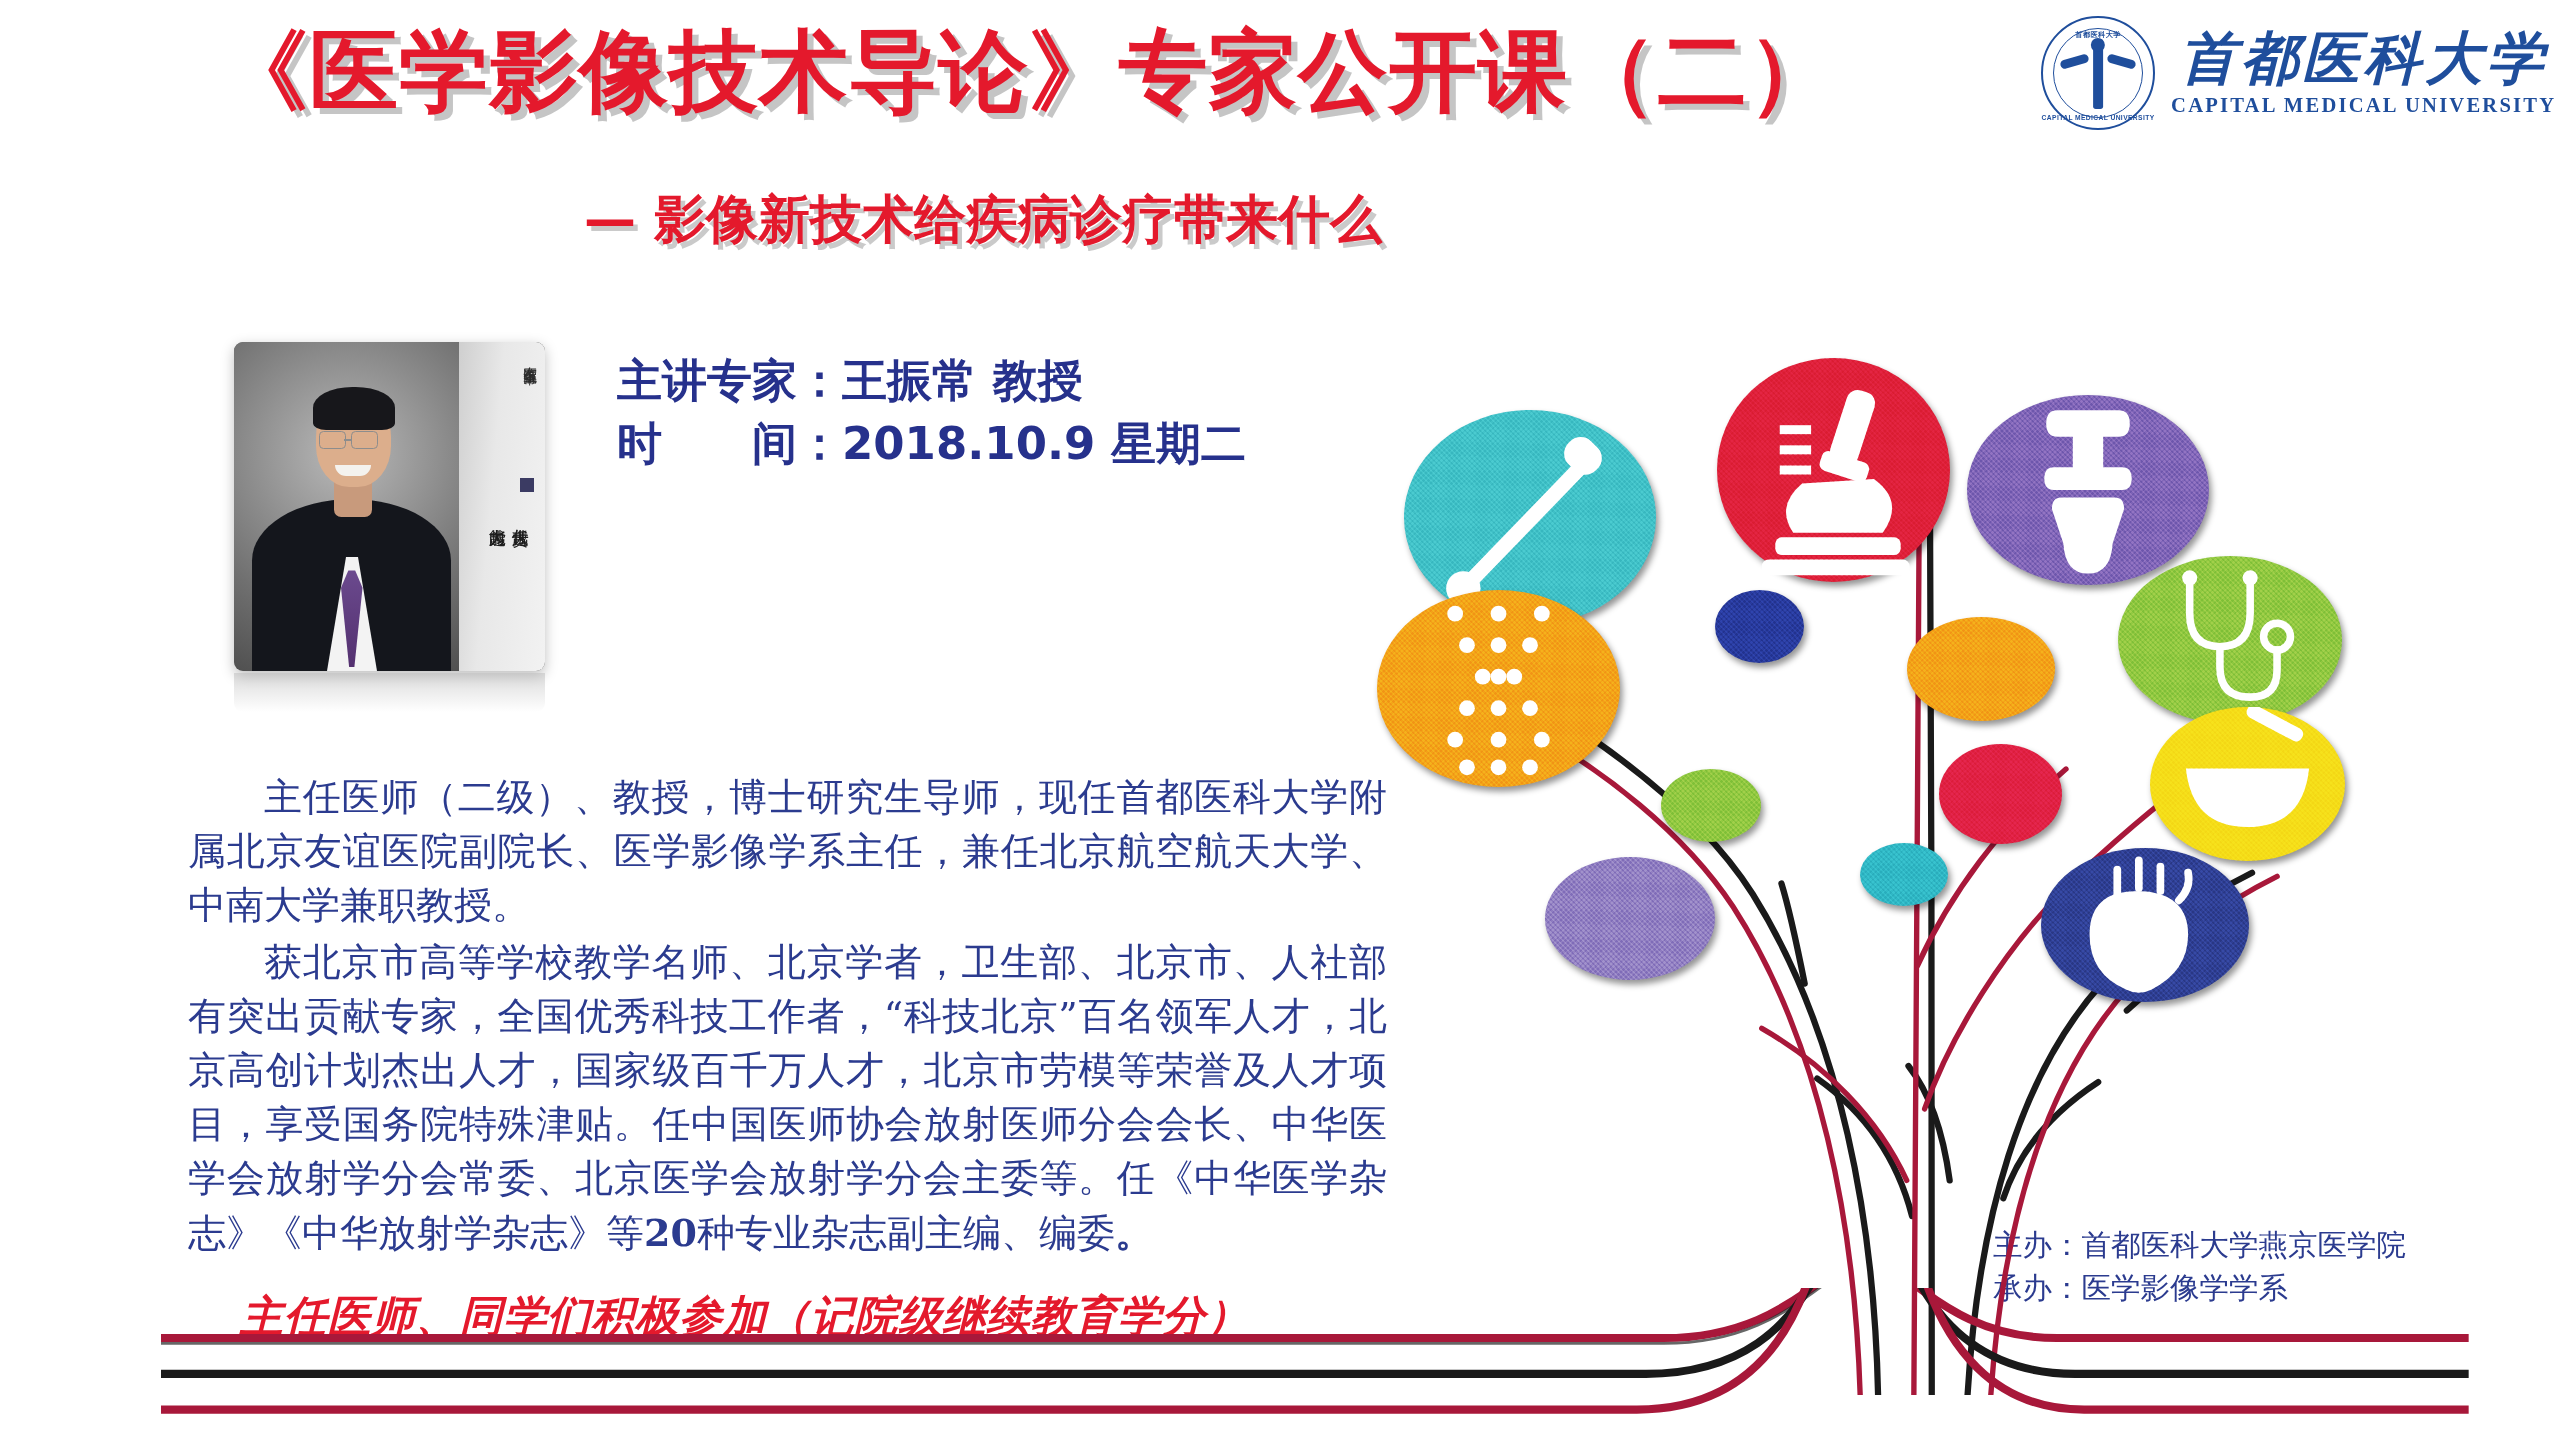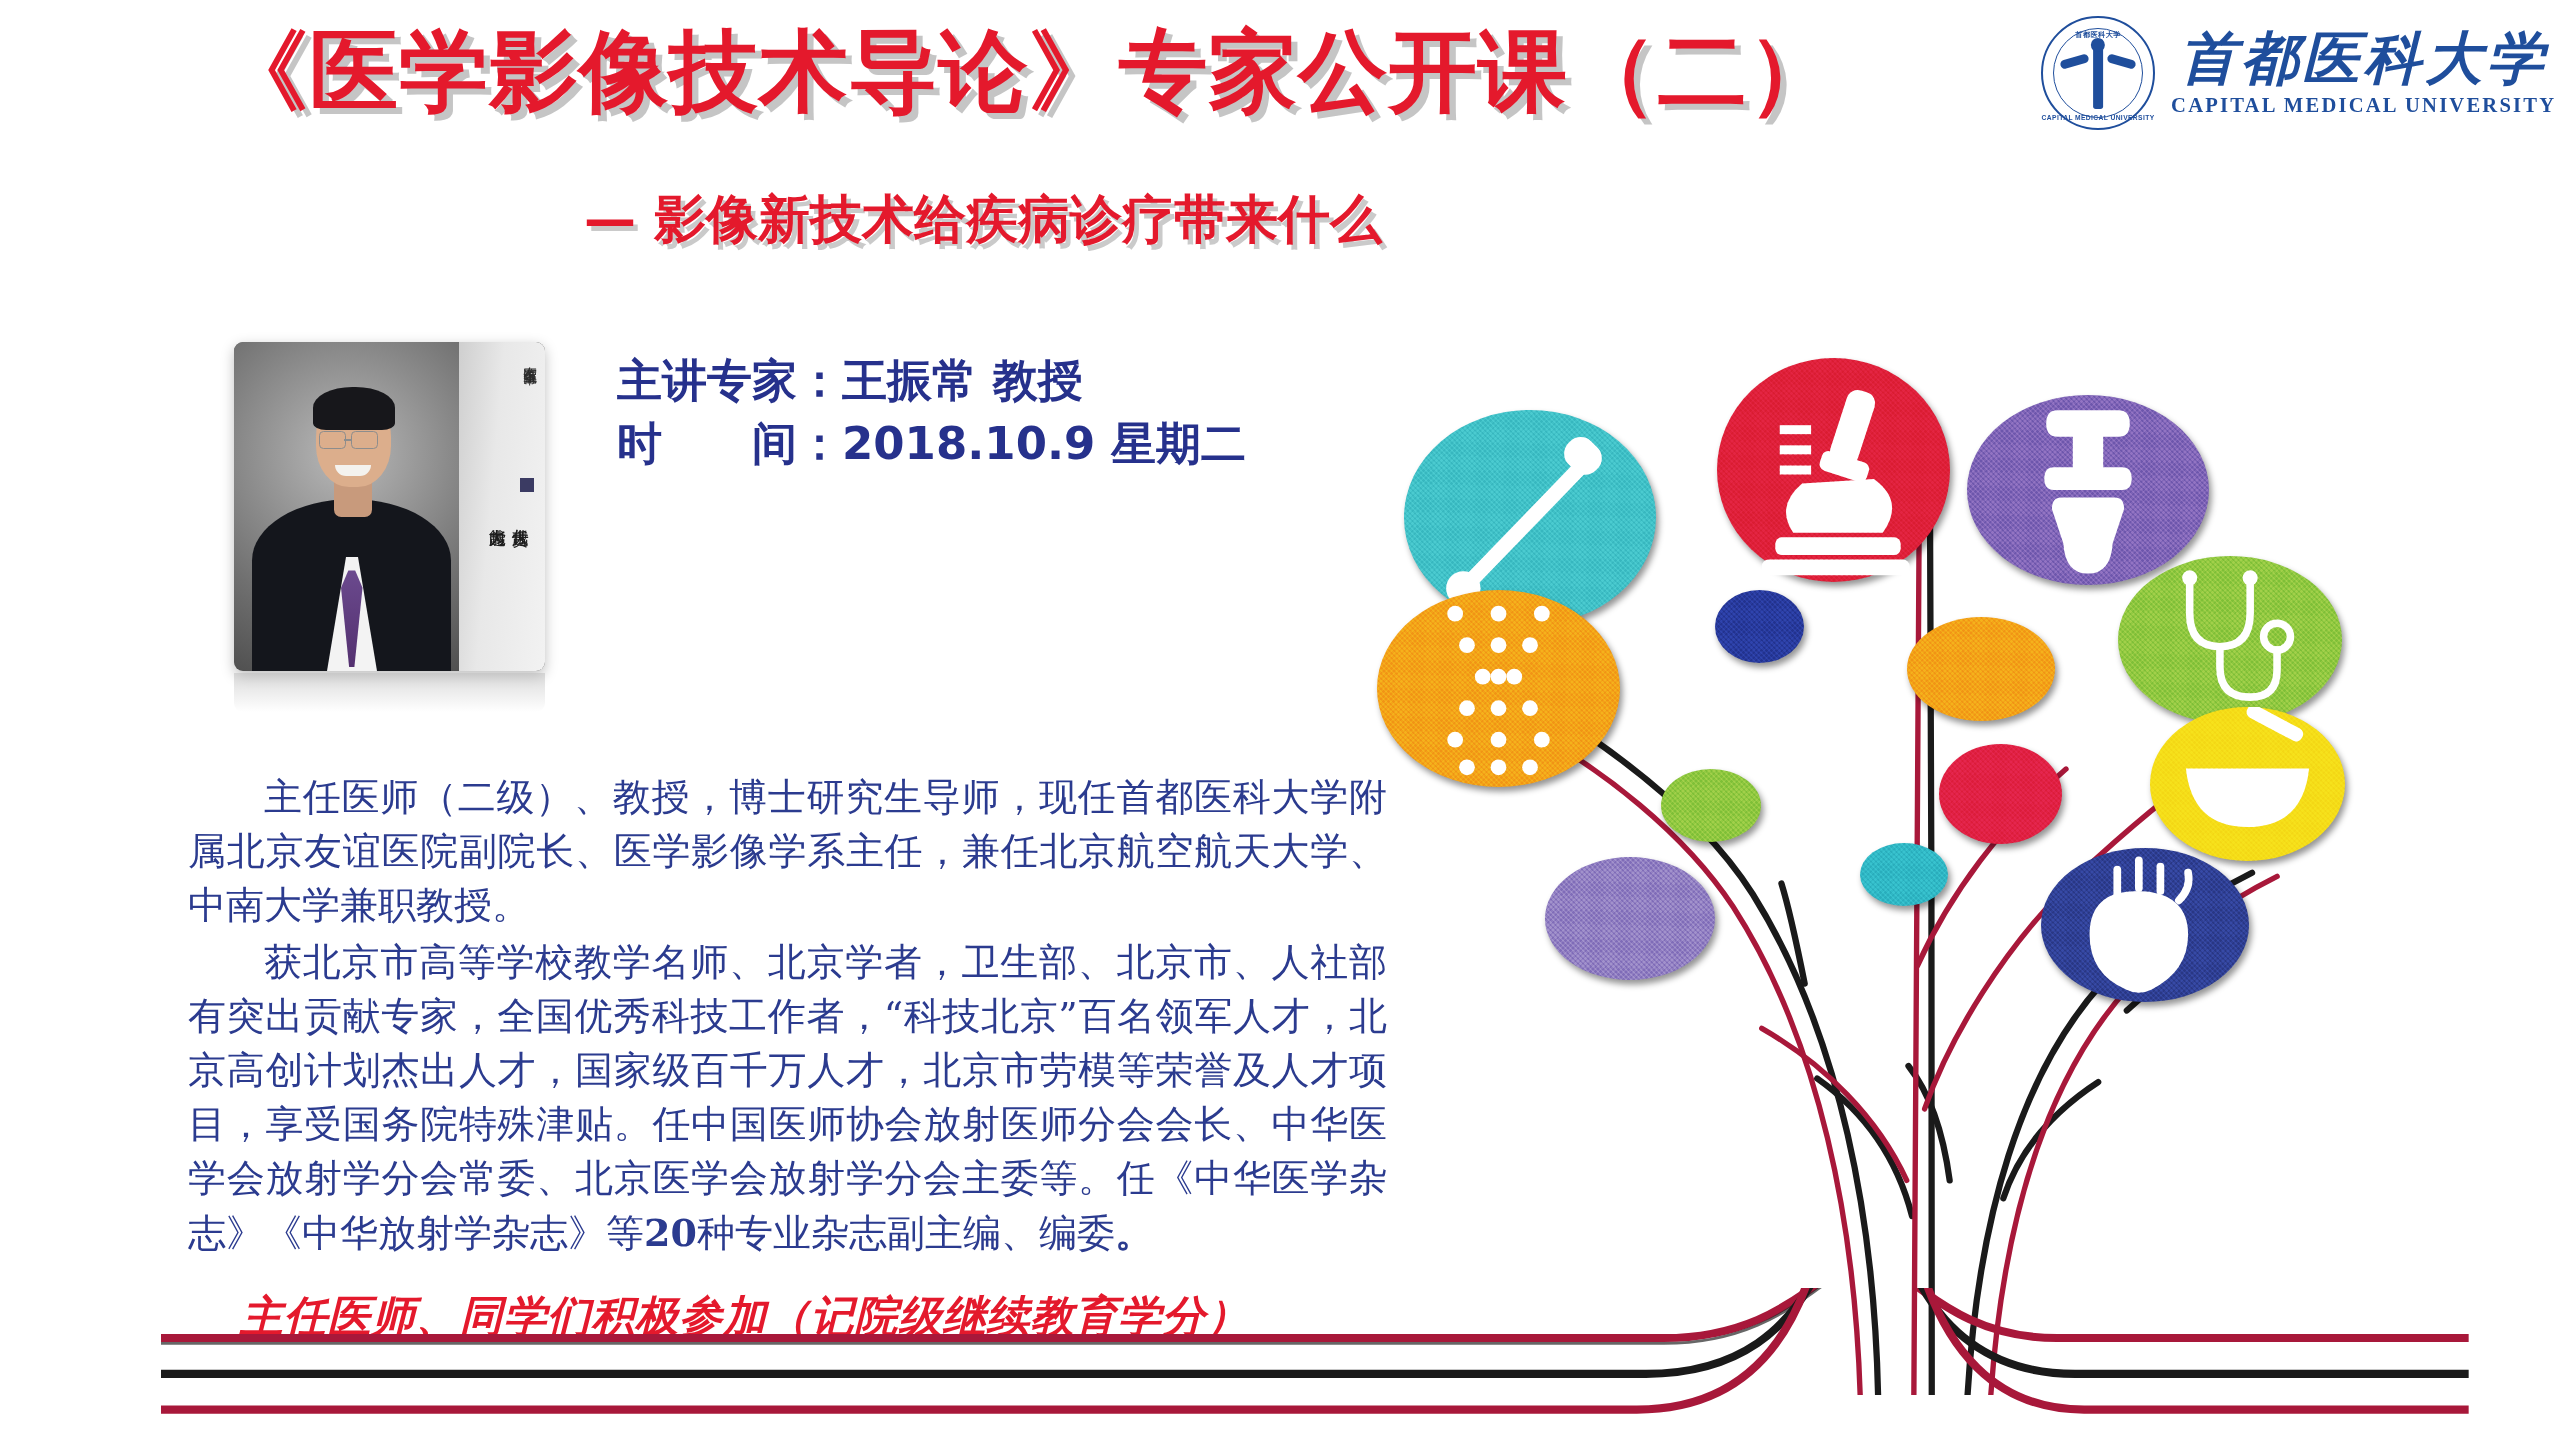--- a/index.html
+++ b/index.html
@@ -264,20 +264,24 @@
     </div>
   </div>
 
   <div class="bio-body">
     <p>主任医师（二级）、教授，博士研究生导师，现任首都医科大学附属北京友谊医院副院长、医学影像学系主任，兼任北京航空航天大学、中南大学兼职教授。</p>
     <p><span>获北京市高等学校教学名师、北京学者，卫生部、北京市、人社部有突出贡献专家，全国优秀科技工作者，“科技北京”百名领军人才，北京高创计划杰出人才，国家级百千万人才，北京市劳模等荣誉及人才项目，享受国务院特殊津贴。任中国医师协会放射医师分会会长、中华医学会放射学分会常委、北京医学会放射学分会主委等。任《中华医学杂志》《中华放射学杂志》等</span><span class="bold">20</span><span>种专业杂志副主编、编委</span><span class="bold">。</span></p>
   </div>
 
   <div class="cta">主任医师、同学们积极参加（记院级继续教育学分）</div>
 
+  <div class="org">
+    <div><span>主办：</span><span>首都医科大学燕京医学院</span></div>
+    <div><span>承办：</span><span>医学影像学学系</span></div>
+  </div>
 
   <div class="tree">
     <svg viewBox="0 0 1340 1200" preserveAspectRatio="none">
       <g fill="none" stroke="#1A1A1A" stroke-width="7" stroke-linecap="round">
         <path d="M620 1200 C620 900 620 520 618 200"></path>
         <path d="M560 1200 C556 1010 520 800 420 640 C360 545 250 470 186 430"></path>
         <path d="M660 1200 C672 1000 720 840 810 740 C866 678 930 640 978 616"></path>
         <path d="M598 1000 C580 930 540 880 492 846"></path>
         <path d="M700 980 C720 920 760 880 806 850"></path>
         <path d="M640 960 C632 900 616 860 594 832"></path>

